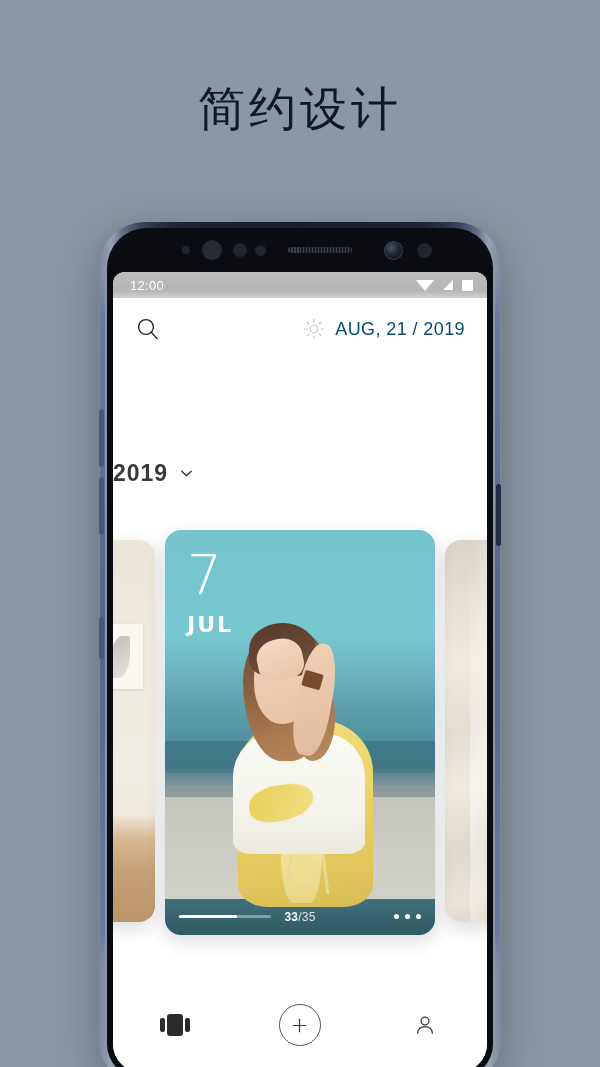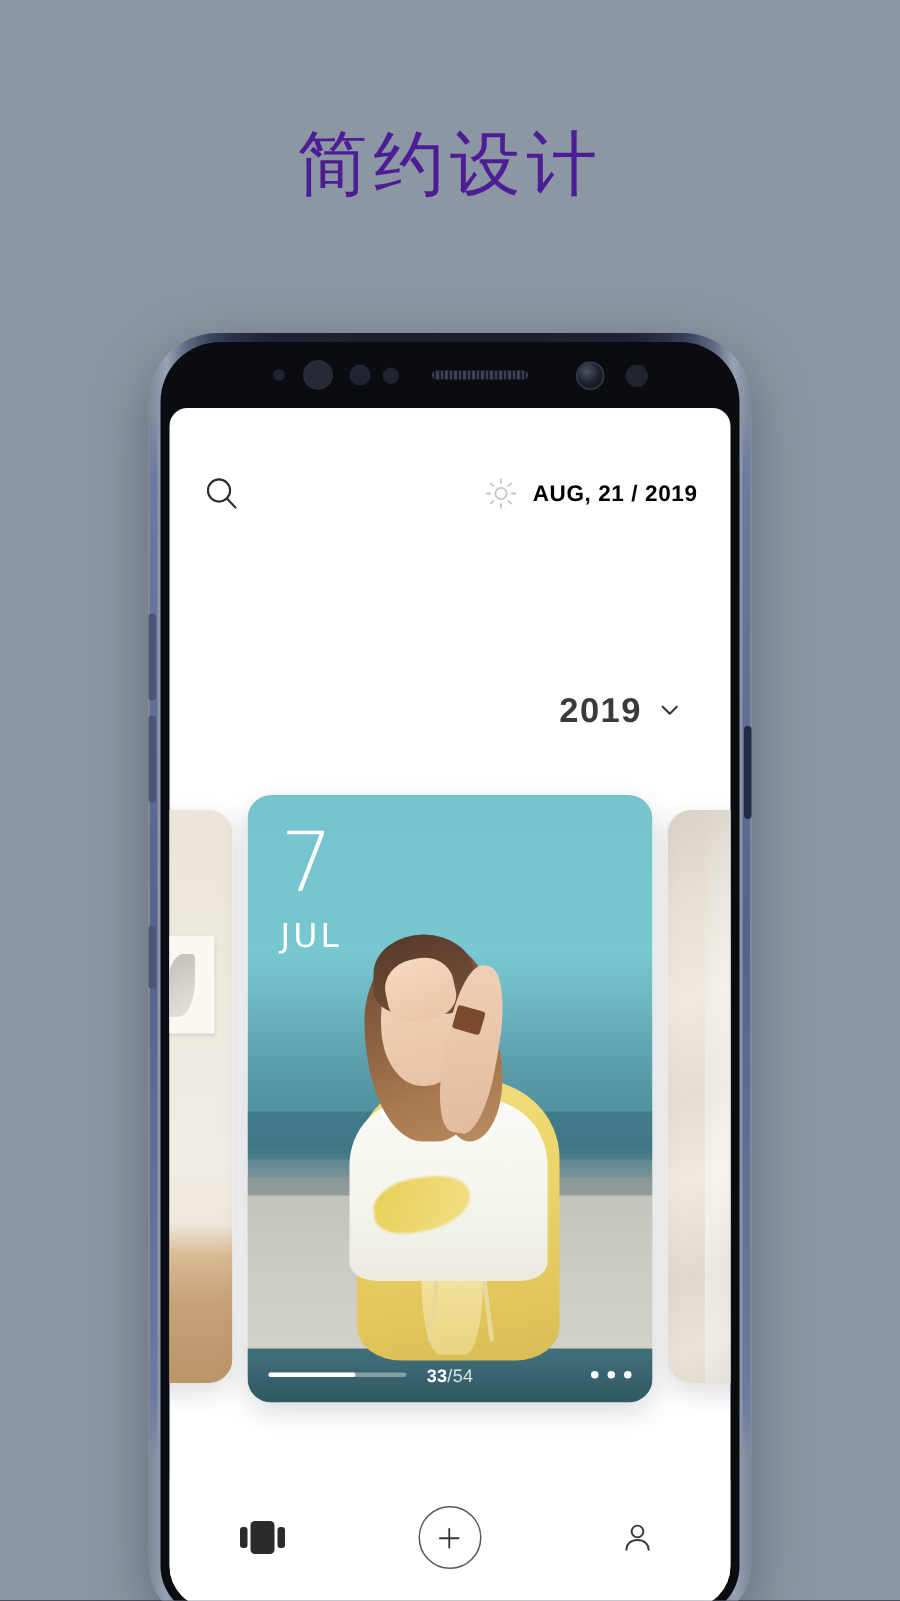--- a/index.html
+++ b/index.html
@@ -15,21 +15,21 @@
     position: relative;
   }
 
   
   .promo-title {
     position: absolute;
     top: 78px;
     left: 0;
     width: 600px;
     text-align: center;
-    color: #4c1d95;
+    color: #0f172a;
     font-size: 47px;
     font-weight: 300;
     letter-spacing: 4px;
     font-family: "DejaVu Sans", "Liberation Sans", sans-serif;
   }
 
   
   .device {
     position: absolute;
     left: 99px;
@@ -201,36 +201,35 @@
     display: flex; align-items: center; justify-content: center;
   }
   .appbar-right {
     margin-left: auto;
     margin-right: 22px;
     display: flex;
     align-items: center;
     gap: 10px;
   }
   .date-text {
-    color: #000000;
-    font-size: 15px;
-    font-weight: bold;
+    color: #0c4a6e;
+    font-size: 18px;
+    font-weight: normal;
     letter-spacing: 0.4px;
   }
 
   
   .year-row {
     position: absolute;
     left: 0; top: 188px;
     width: 306px;
     display: flex;
     align-items: center;
-    justify-content: flex-end;
+    justify-content: flex-start;
     gap: 11px;
-    margin-left: 35px;
   }
   .year-label {
     color: #3a3a3a;
     font-size: 23px;
     font-weight: bold;
     letter-spacing: 1px;
   }
 
   
   .carousel {
@@ -423,21 +422,21 @@
     font-size: 55px;
     font-weight: 300;
     line-height: 1;
     font-family: "DejaVu Sans", "Liberation Sans", sans-serif;
   }
   .card-month {
     position: absolute;
     left: 22px; top: 82px;
     color: #ffffff;
     font-size: 22px;
-    font-weight: 400;
+    font-weight: 700;
     letter-spacing: 2px;
     font-family: "DejaVu Sans", "Liberation Sans", sans-serif;
   }
   .card-bottom {
     position: absolute;
     left: 0; bottom: 16px;
     width: 270px;
     display: flex;
     align-items: center;
     padding: 0 14px;
@@ -600,20 +599,28 @@
     <div class="sensor-dot s2"></div>
     <div class="sensor-dot s3"></div>
     <div class="sensor-dot s4"></div>
     <div class="speaker"></div>
     <div class="cam"></div>
     <div class="sensor-dot s5"></div>
   </div>
 
   <div class="screen">
 
+    <div class="statusbar">
+      <div class="status-time">12:00</div>
+      <div class="status-icons">
+        <div class="ico-wifi"></div>
+        <div class="ico-signal"></div>
+        <div class="ico-battery"></div>
+      </div>
+    </div>
 
     <div class="appbar">
       <div class="search-btn">
         <svg width="26" height="26" viewBox="0 0 26 26">
           <circle cx="11" cy="11" r="7.4" fill="none" stroke="#2a2a2a" stroke-width="1.4"></circle>
           <line x1="16.3" y1="16.3" x2="22" y2="22.4" stroke="#2a2a2a" stroke-width="1.4" stroke-linecap="round"></line>
         </svg>
       </div>
       <div class="appbar-right">
         <svg width="22" height="22" viewBox="0 0 24 24">
@@ -680,21 +687,21 @@
         </div>
 
         <div class="card-day">7</div>
         <div class="card-month">JUL</div>
 
         <div class="card-bottom">
           <div class="progress-track">
             <div class="progress-fill" style="width: 63%;"></div>
           </div>
           <div class="count-label">
-            <span class="count-cur">33</span><span>/</span><span>54</span>
+            <span class="count-cur">33</span><span>/</span><span>35</span>
           </div>
           <div class="dots">
             <span></span>
             <span></span>
             <span></span>
           </div>
         </div>
       </div>
     </div>
 

